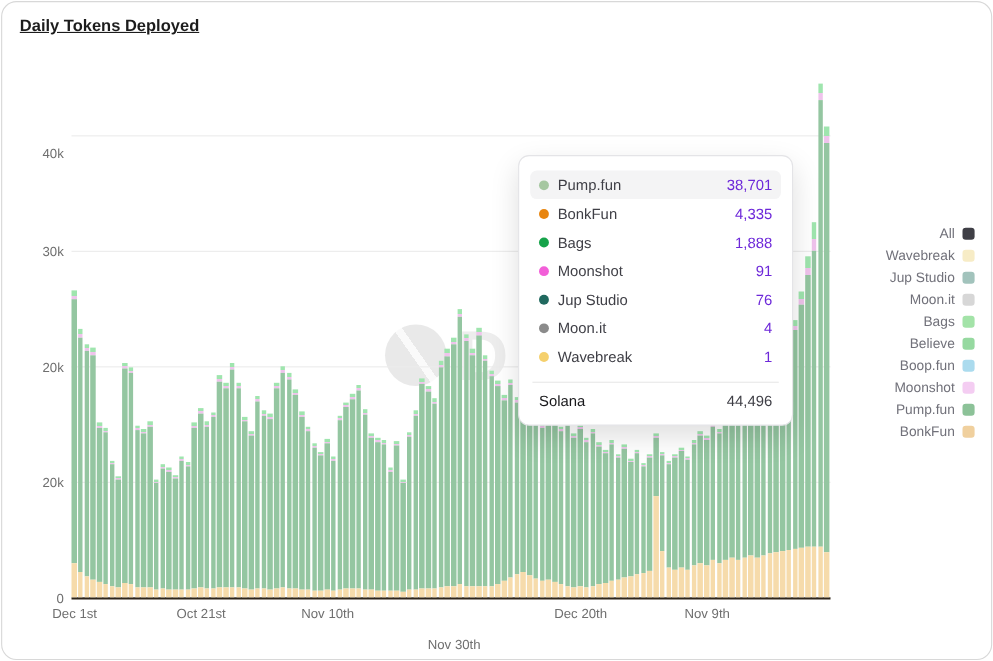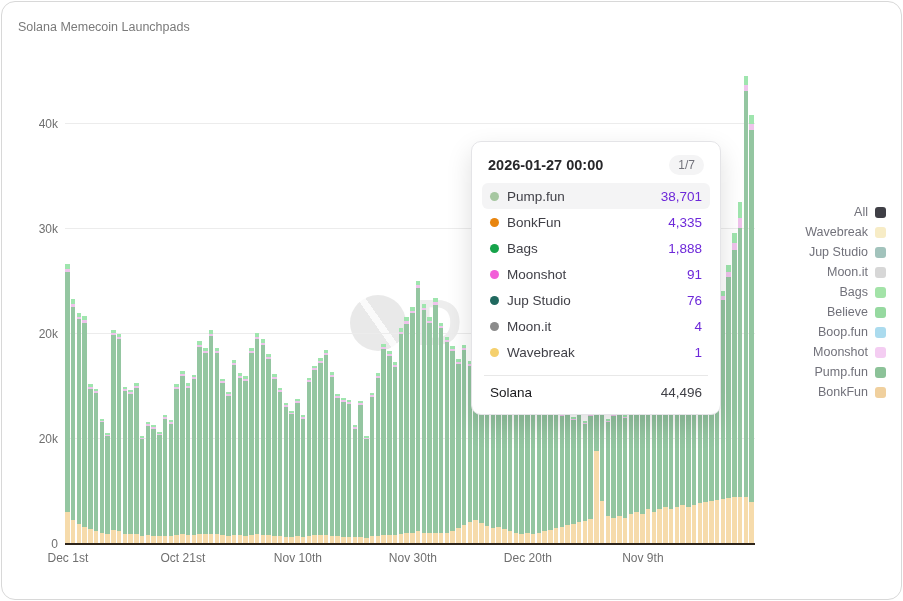--- a/index.html
+++ b/index.html
@@ -62,34 +62,34 @@
   .api-label { font-size:13px; color:#27272a; }
   .badge { display:flex; align-items:center; gap:5px; background:#ddf5e6; color:#16a34a;
            font-size:12.5px; font-weight:600; padding:4px 10px; border-radius:999px; cursor:pointer; }
 </style>
 </head>
 <body>
 
 <div class="card">
 
   <div class="hdr">
-    <div class="subtitle">Solana Memecoin Launchpads</div>
+    <div class="title">Daily Tokens Deployed</div>
   </div>
 
   <div class="wm">
     <div class="wm-circle"></div>
     <div class="wm-letter">D</div>
   </div>
 
   <div class="ylabels" id="ylabels">
       <span style="bottom: -7px; position: absolute;">0</span>
       <span style="bottom: 98px; position: absolute;">20k</span>
       <span style="bottom: 203px; position: absolute;">20k</span>
       <span style="bottom: 308px; position: absolute;">30k</span>
-      <span style="bottom: 413px; position: absolute;">40k</span>
+      <span style="bottom: 397px; position: absolute;">40k</span>
     </div>
   <div class="plot" id="plot">
     <div class="baseline"></div>
   <div class="grid" style="bottom: 105px;"></div>
       <div class="grid" style="bottom: 210px;"></div>
       <div class="grid" style="bottom: 315px;"></div>
       <div class="grid" style="bottom: 420px;"></div>
       <div class="bar" style="left: 0px; width: 4.5px;">
         <div class="seg" style="height: 31.5px; background: rgb(246, 219, 171);"></div>
         <div class="seg" style="height: 239.4px; background: rgb(148, 198, 161);"></div>
@@ -688,30 +688,26 @@
       <div class="bar" style="left: 684.25px; width: 4.5px;">
         <div class="seg" style="height: 40.95px; background: rgb(246, 219, 171);"></div>
         <div class="seg" style="height: 371.7px; background: rgb(148, 198, 161);"></div>
         <div class="seg" style="height: 15.75px; background: linear-gradient(to top, rgb(239, 195, 236) 0px, rgb(239, 195, 236) 40%, rgb(159, 229, 174) 40%, rgb(159, 229, 174) 100%);"></div>
       </div>
     </div>
   <div class="xlabels" id="xlabels">
       <span style="left: 65.875px;">Dec 1st</span>
       <span style="left: 180.875px;">Oct 21st</span>
       <span style="left: 295.875px;">Nov 10th</span>
-      <span style="left: 410.875px;">Nov 30th</span>
+      <span style="left: 410.875px; margin-top: 28px;">Nov 30th</span>
       <span style="left: 525.875px;">Dec 20th</span>
       <span style="left: 640.875px;">Nov 9th</span>
     </div>
 
   <div class="tip">
-    <div class="tip-hdr">
-      <span class="tip-date">2026-01-27 00:00</span>
-      <span class="tip-page">1/7</span>
-    </div>
     <div id="tip-rows">
         <div class="tip-row hl">
           <span class="dot" style="background:#a6c7a1"></span>
           <span class="tip-name">Pump.fun</span>
           <span class="tip-val">38,701</span>
         </div>
         <div class="tip-row">
           <span class="dot" style="background:#e8850f"></span>
           <span class="tip-name">BonkFun</span>
           <span class="tip-val">4,335</span>

